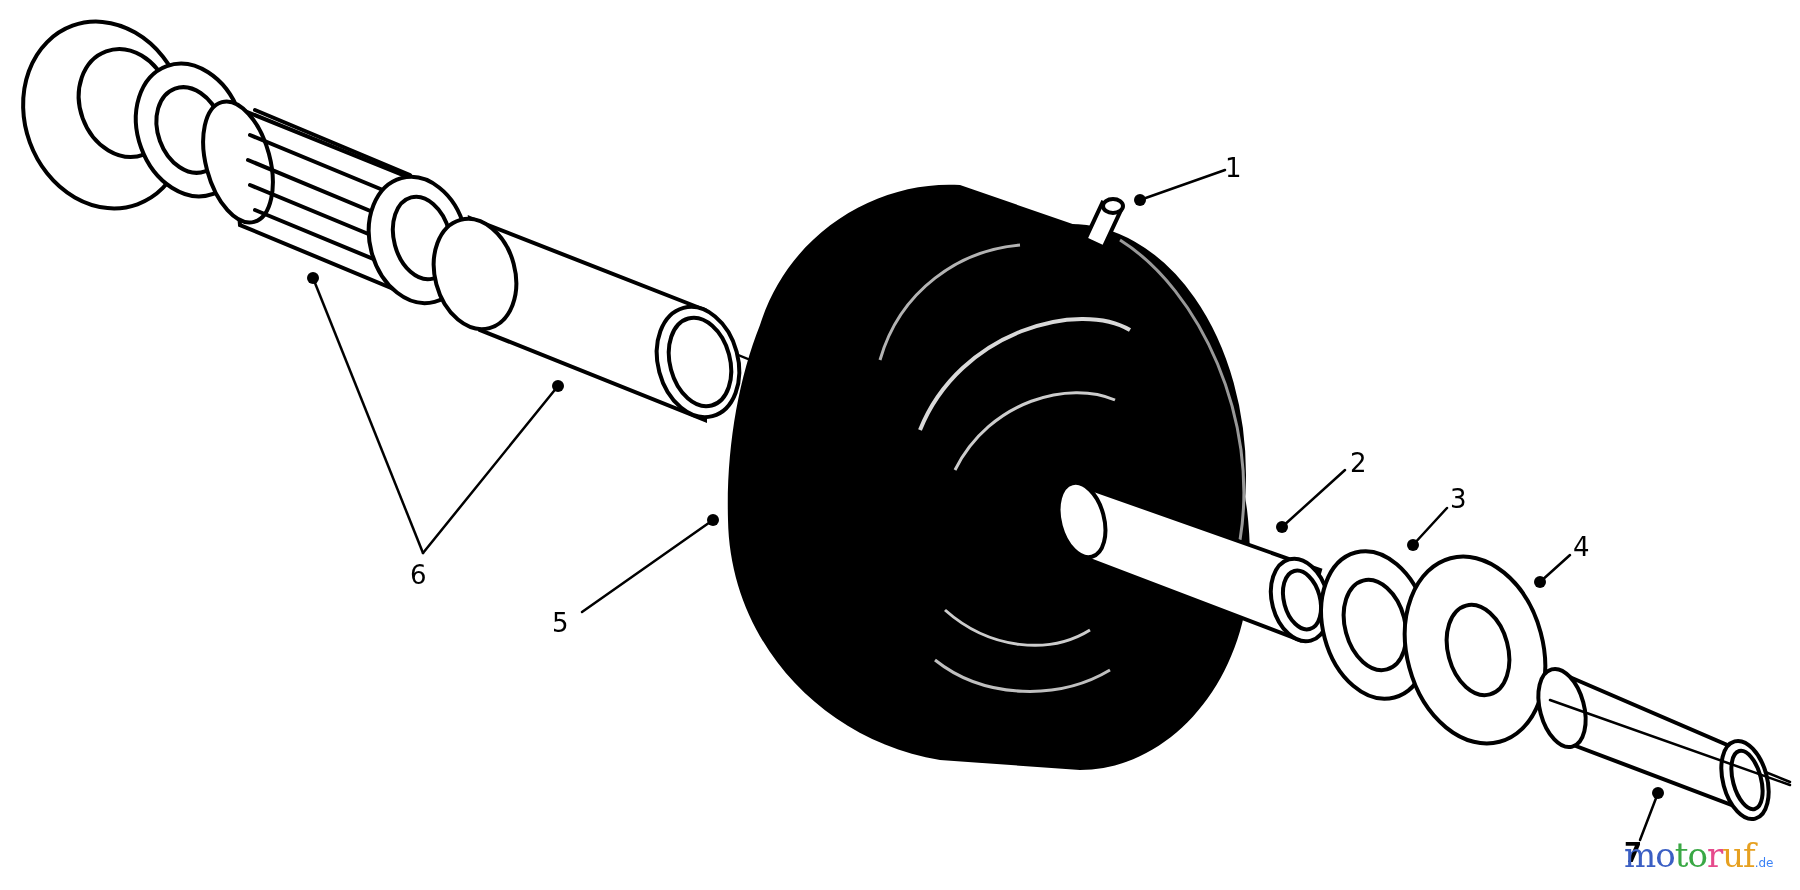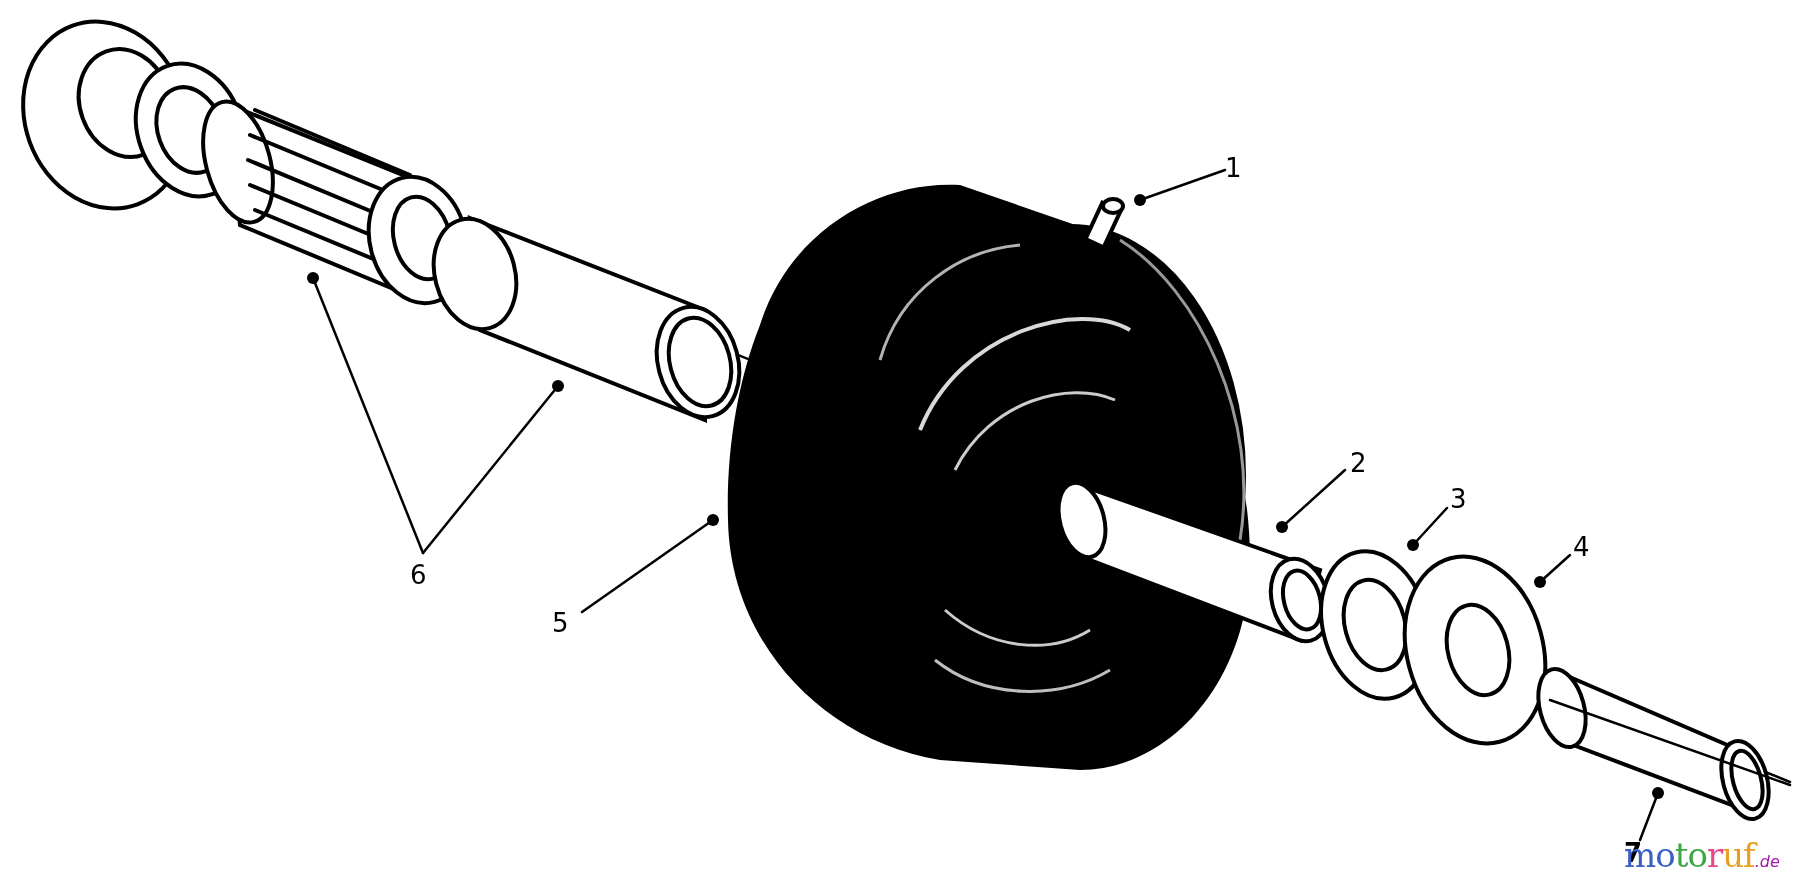--- a/index.html
+++ b/index.html
@@ -1,20 +1,20 @@
 <!DOCTYPE html>
 <html><head>
 <meta charset="utf-8">
 <style>
   html, body { margin:0; padding:0; background:#ffffff; }
   body { width:1800px; height:890px; overflow:hidden; position:relative; font-family:"Liberation Sans", sans-serif; }
   #diagram { position:absolute; left:0; top:0; width:1800px; height:890px; }
   .callout-label { position:absolute; font-family:"DejaVu Sans", sans-serif; font-size:26px; color:#000; line-height:1; }
   #watermark { position:absolute; left:1624px; top:838px; font-family:"DejaVu Serif", serif; font-size:34px; letter-spacing:-1px; line-height:1; white-space:nowrap; }
-  #watermark .tld { font-size:16px; color:#a21caf; font-family:"DejaVu Sans", sans-serif; letter-spacing:0;font-style:italic; }
+  #watermark .tld { font-size:12px; color:#3b82f6; font-family:"DejaVu Sans", sans-serif; letter-spacing:0; }
   svg .stk { fill:none; stroke:#000; stroke-width:4; stroke-linecap:round; }
   svg .thin { fill:none; stroke:#000; stroke-width:2.5; stroke-linecap:round; }
   svg .wfill { fill:#fff; stroke:#000; stroke-width:4; }
 </style>
 </head>
 <body>
 
 <div id="diagram">
   <svg width="1800" height="890" viewBox="0 0 1800 890" xmlns="http://www.w3.org/2000/svg">
 

